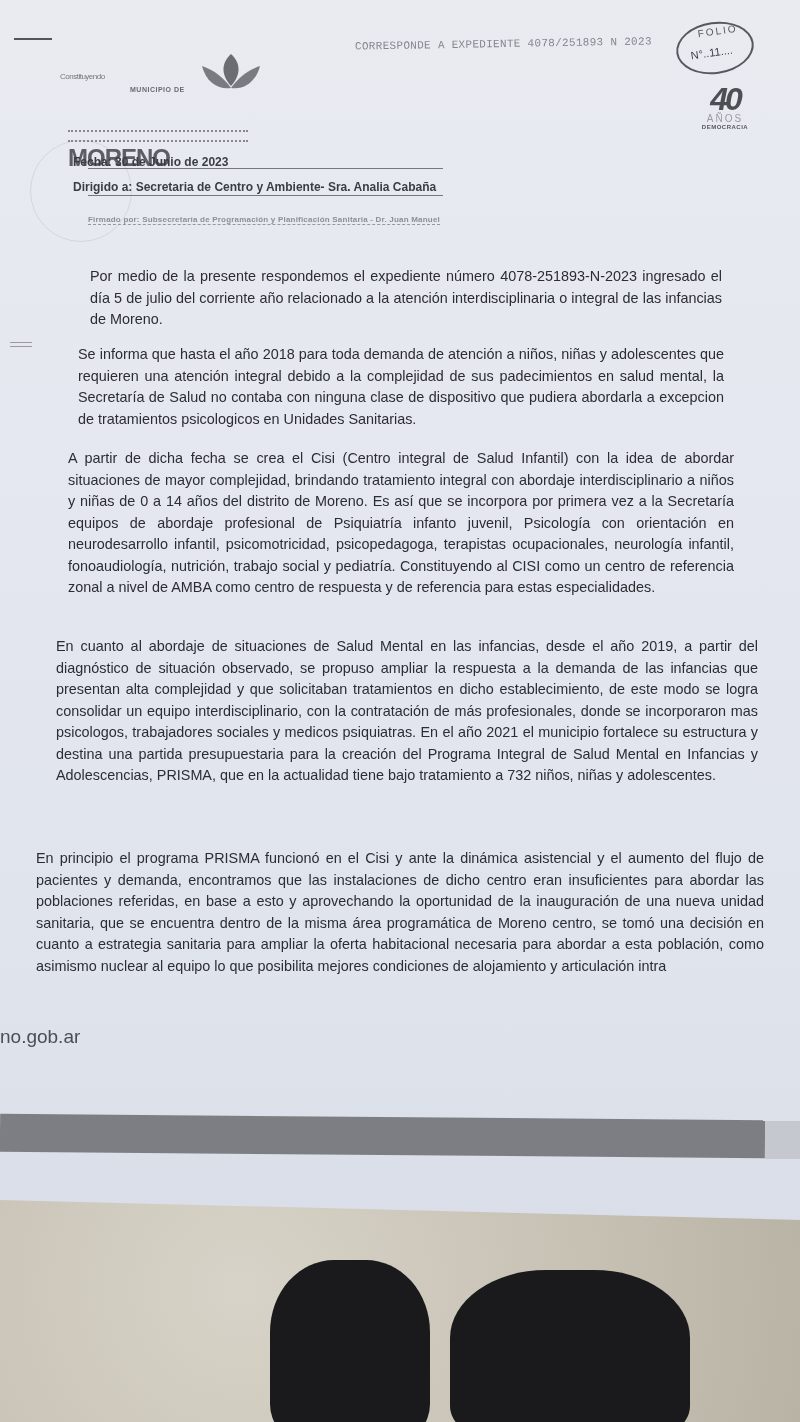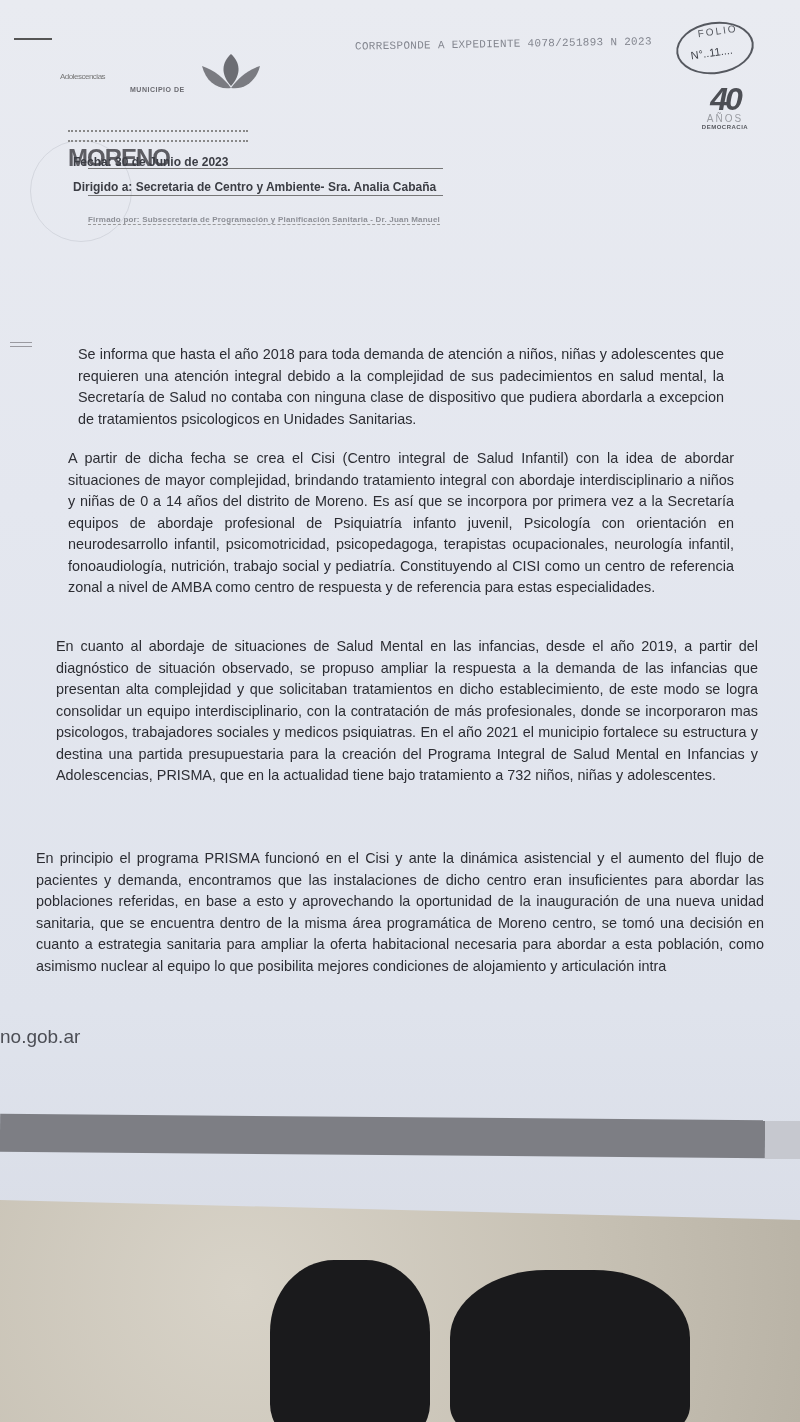--- a/index.html
+++ b/index.html
@@ -68,21 +68,21 @@
 <div class="paper">
   <div class="top-dash"></div>
   <div class="stamp-circle"></div>
 
   <div class="logo">
     <svg class="lotus" viewBox="0 0 62 44">
       <path d="M31 2 C22 10 20 22 31 34 C42 22 40 10 31 2Z" fill="#6c6d73"></path>
       <path d="M2 14 C6 30 18 38 31 36 C24 26 14 18 2 14Z" fill="#7a7b81"></path>
       <path d="M60 14 C56 30 44 38 31 36 C38 26 48 18 60 14Z" fill="#7a7b81"></path>
     </svg>
-    <div class="small-top">Adolescencias</div>
+    <div class="small-top">Constituyendo</div>
     <div class="municipio">MUNICIPIO DE</div>
     <div class="moreno">MORENO</div>
     <div class="subline"></div>
   </div>
 
   <div class="stamp-line">CORRESPONDE A EXPEDIENTE 4078/251893 N 2023</div>
 
   <div class="folio">
     <span class="lbl">FOLIO</span>
     <span class="num">N°..11....</span>
@@ -95,20 +95,21 @@
   </div>
 
   <div class="hdr-field" style="top:155px;">Fecha: 30 de Junio de 2023</div>
   <div class="hdr-line" style="top:168px;width:355px;"></div>
   <div class="hdr-field" style="top:180px;">Dirigido a: Secretaria de Centro y Ambiente- Sra. Analia Cabaña</div>
   <div class="hdr-line" style="top:195px;width:355px;"></div>
   <div class="hdr-faded">Firmado por: Subsecretaría de Programación y Planificación Sanitaria - Dr. Juan Manuel</div>
 
   <div class="side-mark"></div>
 
+  <div class="body-text" style="top:266px;left:90px;width:632px;">Por medio de la presente respondemos el expediente número 4078-251893-N-2023 ingresado el día 5 de julio del corriente año relacionado a la atención interdisciplinaria o integral de las infancias de Moreno.</div>
   <div class="body-text" style="top:344px;left:78px;width:646px;">Se informa que hasta el año 2018 para toda demanda de atención a niños, niñas y adolescentes que requieren una atención integral debido a la complejidad de sus padecimientos en salud mental, la Secretaría de Salud no contaba con ninguna clase de dispositivo que pudiera abordarla a excepcion de tratamientos psicologicos en Unidades Sanitarias.</div>
   <div class="body-text" style="top:448px;left:68px;width:666px;">A partir de dicha fecha se crea el Cisi (Centro integral de Salud Infantil) con la idea de abordar situaciones de mayor complejidad, brindando tratamiento integral con abordaje interdisciplinario a niños y niñas de 0 a 14 años del distrito de Moreno. Es así que se incorpora por primera vez a la Secretaría equipos de abordaje profesional de Psiquiatría infanto juvenil, Psicología con orientación en neurodesarrollo infantil, psicomotricidad, psicopedagoga, terapistas ocupacionales, neurología infantil, fonoaudiología, nutrición, trabajo social y pediatría. Constituyendo al CISI como un centro de referencia zonal a nivel de AMBA como centro de respuesta y de referencia para estas especialidades.</div>
   <div class="body-text" style="top:636px;left:56px;width:702px;">En cuanto al abordaje de situaciones de Salud Mental en las infancias, desde el año 2019, a partir del diagnóstico de situación observado, se propuso ampliar la respuesta a la demanda de las infancias que presentan alta complejidad y que solicitaban tratamientos en dicho establecimiento, de este modo se logra consolidar un equipo interdisciplinario, con la contratación de más profesionales, donde se incorporaron mas psicologos, trabajadores sociales y medicos psiquiatras. En el año 2021 el municipio fortalece su estructura y destina una partida presupuestaria para la creación del Programa Integral de Salud Mental en Infancias y Adolescencias, PRISMA, que en la actualidad tiene bajo tratamiento a 732 niños, niñas y adolescentes.</div>
   <div class="body-text" style="top:848px;left:36px;width:728px;">En principio el programa PRISMA funcionó en el Cisi y ante la dinámica asistencial y el aumento del flujo de pacientes y demanda, encontramos que las instalaciones de dicho centro eran insuficientes para abordar las poblaciones referidas, en base a esto y aprovechando la oportunidad de la inauguración de una nueva unidad sanitaria, que se encuentra dentro de la misma área programática de Moreno centro, se tomó una decisión en cuanto a estrategia sanitaria para ampliar la oferta habitacional necesaria para abordar a esta población, como asimismo nuclear al equipo lo que posibilita mejores condiciones de alojamiento y articulación intra</div>
 
   <div class="url">no.gob.ar</div>
   <div class="gray-bar"></div>
   <div class="gray-bar2"></div>
 </div>
 

